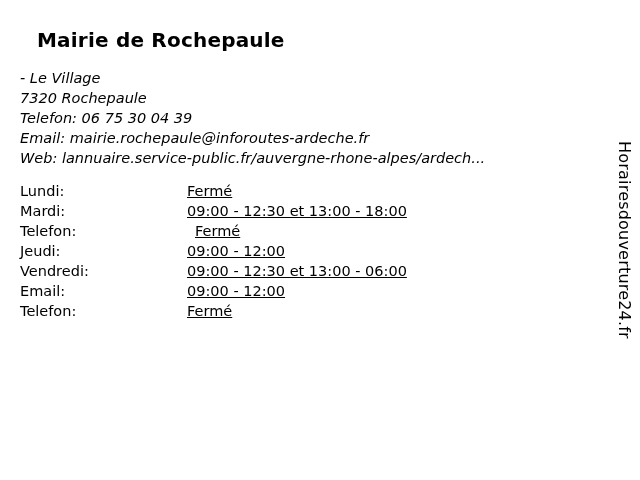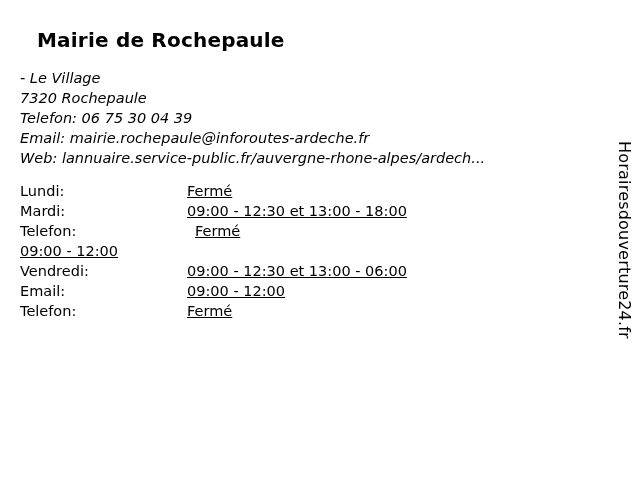--- a/index.html
+++ b/index.html
@@ -100,20 +100,21 @@
       <span class="hours-day">Mardi:</span>
       <span class="hours-value">09:00 - 12:30 et 13:00 - 18:00</span>
     </div>
 
     <div class="hours-row">
       <span class="hours-day">Telefon:</span>
       <span class="hours-value indent-sm">Fermé</span>
     </div>
 
     <div class="hours-row">
+      <span class="hours-day">Jeudi:</span>
       <span class="hours-value">09:00 - 12:00</span>
     </div>
 
     <div class="hours-row">
       <span class="hours-day">Vendredi:</span>
       <span class="hours-value">09:00 - 12:30 et 13:00 - 06:00</span>
     </div>
 
     <div class="hours-row">
       <span class="hours-day">Email:</span>

